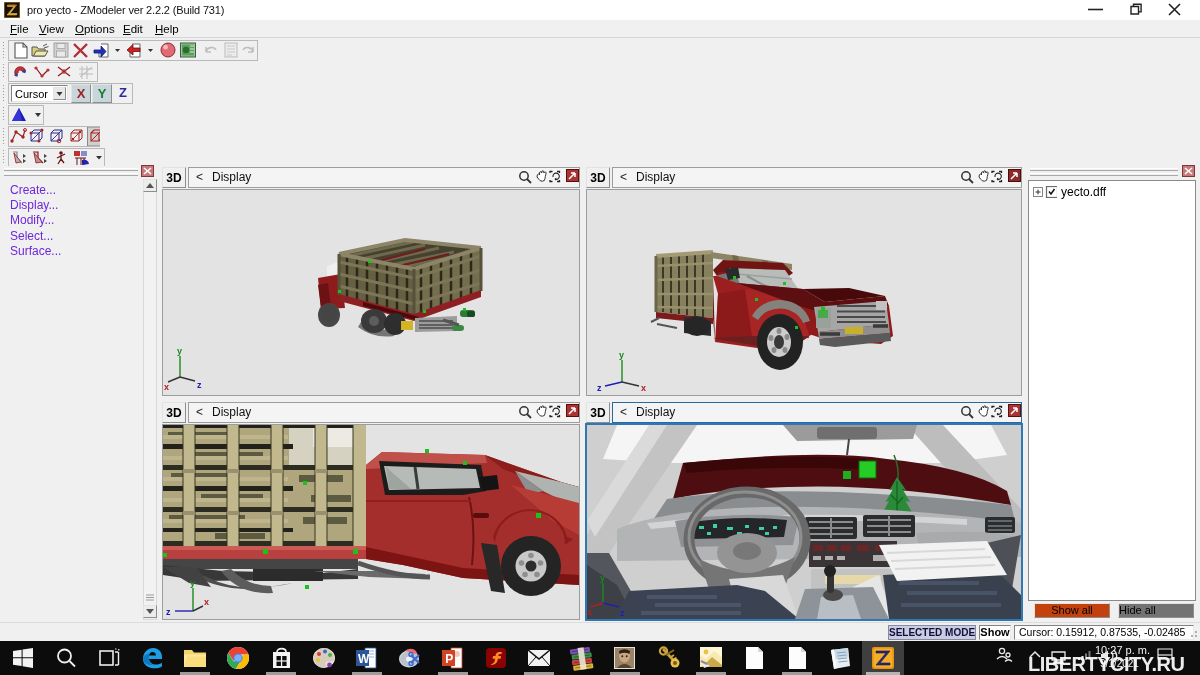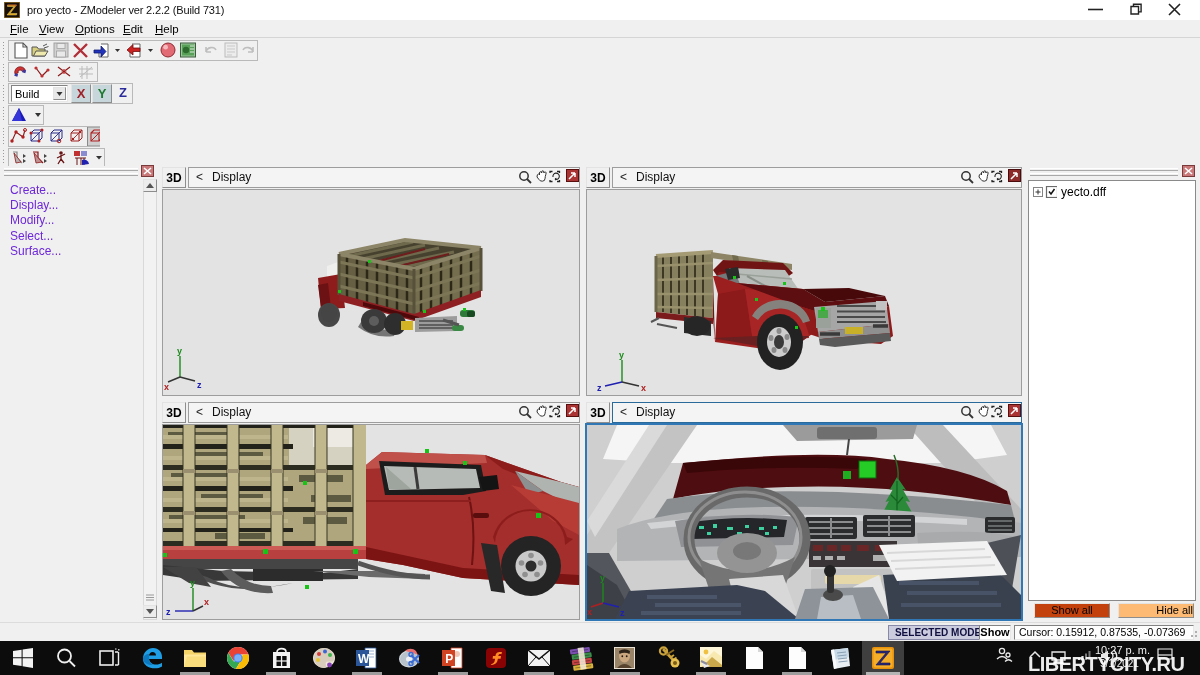--- a/index.html
+++ b/index.html
@@ -130,21 +130,21 @@
 
   <g transform="translate(68,1)" opacity="0.9">
     <path d="M4 2 v13 M9 2 v13 M1 5 h14 M1 10 h14" stroke="#b5b5b5" stroke-width="1"></path>
     <path d="M2 13 L14 3" stroke="#b5b5b5" stroke-width="1"></path>
   </g>
 </svg>
 
 <div class="tbgroup" style="left:8px;top:83px;width:125px;height:21px;"></div>
 <div class="grip" style="left:3px;top:85px;height:16px;"></div>
 <div class="abs sunken" style="left:11px;top:85px;width:57px;height:17px;background:#fff;">
-  <div class="abs" style="left:3px;top:1.5px;font-size:11px;">Build</div>
+  <div class="abs" style="left:3px;top:1.5px;font-size:11px;">Cursor</div>
   <div class="abs raised" style="right:1px;top:1px;width:13px;height:13px;background:#e8e8e8;">
     <svg width="11" height="11" viewBox="0 0 11 11">
         <path d="M2.5 4 h6 l-3 4 Z" fill="#333"></path>
       </svg>
   </div>
 </div>
 <div class="abs raised" style="left:71px;top:84px;width:20px;height:19px;background:#c7d6da;text-align:center;font-size:13px;font-weight:bold;color:#a02028;line-height:17px;">X</div>
 <div class="abs raised" style="left:92px;top:84px;width:20px;height:19px;background:#c7d6da;text-align:center;font-size:13px;font-weight:bold;color:#1e7a30;line-height:17px;">Y</div>
 <div class="abs" style="left:113px;top:84px;width:20px;height:19px;text-align:center;font-size:13px;font-weight:bold;color:#2a2a9a;line-height:17px;">Z</div>
 
@@ -769,26 +769,26 @@
 <div class="abs" style="left:1028px;top:180px;width:168px;height:421px;background:#fff;border:1px solid #8a8a8a;">
   <svg class="abs" style="left:4px;top:5px" width="24" height="12" viewBox="0 0 24 12">
     <rect x="0.5" y="1.5" width="9" height="9" fill="#fff" stroke="#848484"></rect>
     <path d="M2.5 6 h5 M5 3.5 v5" stroke="#333" stroke-width="1"></path>
     <rect x="13.5" y="0.5" width="11" height="11" fill="#fff" stroke="#6a6a6a" stroke-width="1.2"></rect>
     <path d="M16 5.5 l2 2.5 3.5-5" stroke="#111" stroke-width="1.5" fill="none"></path>
   </svg>
   <div class="abs" style="left:32px;top:4px;font-size:12px;">yecto.dff</div>
 </div>
 <div class="abs raised" style="left:1034px;top:603px;width:76px;height:15px;background:#c2410c;text-align:center;font-size:11px;line-height:13px;">Show all</div>
-<div class="abs raised" style="left:1118px;top:603px;width:76px;height:15px;background:#fdba74;text-align:right;font-size:11px;line-height:13px;">Hide all</div>
+<div class="abs raised" style="left:1118px;top:603px;width:76px;height:15px;background:#737373;text-align:left;font-size:11px;line-height:13px;">Hide all</div>
 
 <div class="abs" style="left:0;top:622px;width:1200px;height:19px;background:#f0f0f0;border-top:1px solid #dcdcdc;"></div>
-<div class="abs" style="left:888px;top:625px;width:100px;height:15px;background:#ccccdf;border:1px solid #8888a8;text-align:center;font-size:10px;font-weight:bold;color:#101040;line-height:13px;white-space:nowrap;">SELECTED MODE</div>
+<div class="abs" style="left:888px;top:625px;width:88px;height:15px;background:#ccccdf;border:1px solid #8888a8;text-align:center;font-size:10px;font-weight:bold;color:#101040;line-height:13px;white-space:nowrap;">SELECTED MODE</div>
 <div class="abs sunken" style="left:979px;top:625px;width:32px;height:15px;background:#fff;text-align:center;font-size:11px;font-weight:bold;line-height:13px;">Show</div>
-<div class="abs sunken" style="left:1014px;top:625px;width:180px;height:15px;background:#fdfdfd;font-size:10.5px;line-height:13px;padding-left:4px;white-space:nowrap;">Cursor: 0.15912, 0.87535, -0.07369</div>
+<div class="abs sunken" style="left:1014px;top:625px;width:180px;height:15px;background:#fdfdfd;font-size:10.5px;line-height:13px;padding-left:4px;white-space:nowrap;">Cursor: 0.15912, 0.87535, -0.02485</div>
 <svg class="abs" style="left:1190px;top:630px" width="8" height="8" viewBox="0 0 8 8">
     <g fill="#b0b0b0">
       <rect x="5" y="5" width="2" height="2"></rect>
       <rect x="5" y="1" width="2" height="2"></rect>
       <rect x="1" y="5" width="2" height="2"></rect>
     </g>
   </svg>
 
 <div class="abs" style="left:0;top:641px;width:1200px;height:34px;background:#0c0c0c;" id="taskbar">
 <svg style="left:0;top:0" width="1200" height="34" viewBox="0 0 1200 34">

